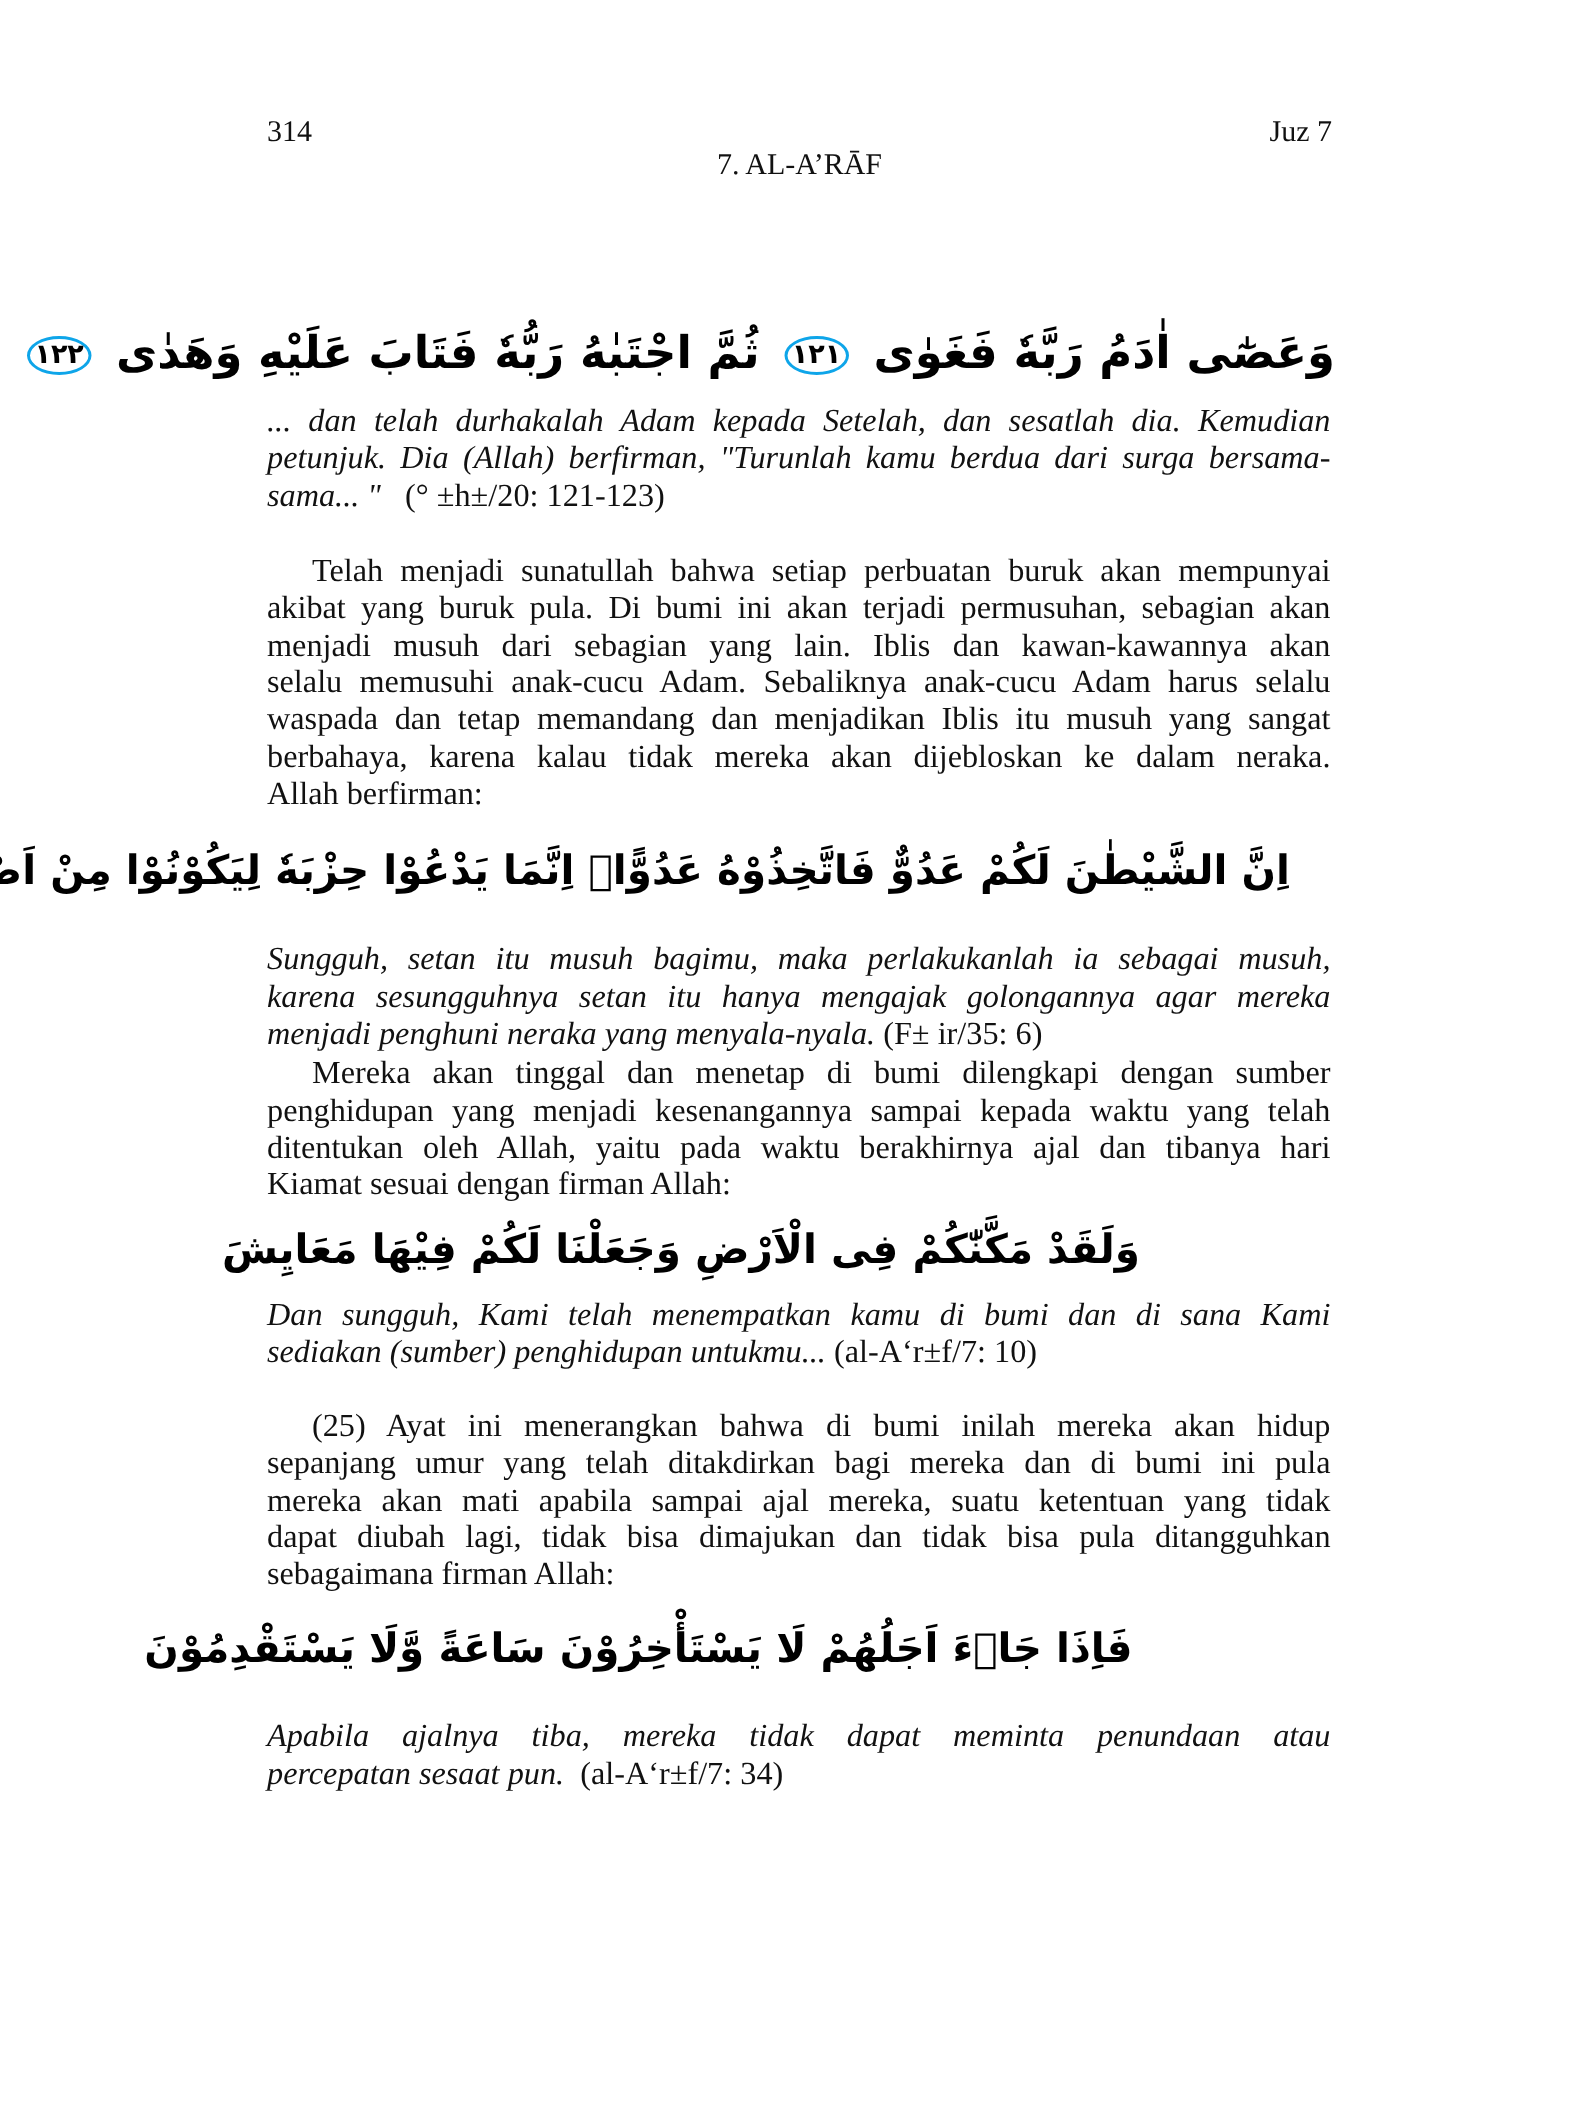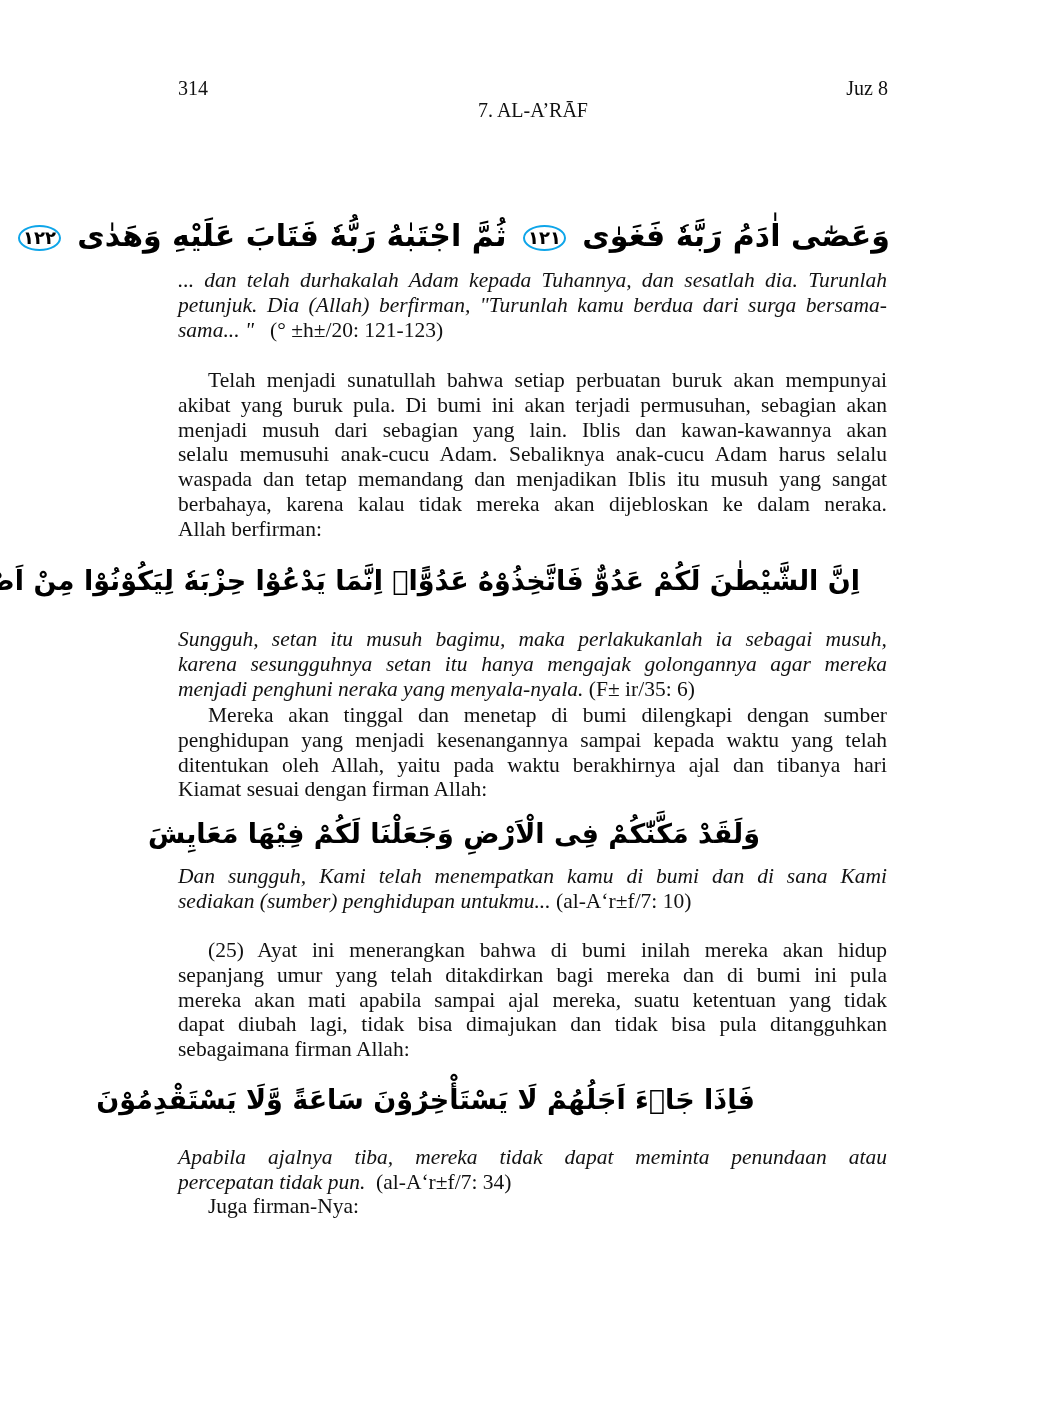--- a/index.html
+++ b/index.html
@@ -78,34 +78,34 @@
     }
   </style>
 </head>
 <body>
 
 <div class="page">
 
   <div class="header">
     <span class="num">314</span>
     <span class="title">7. AL-A’RĀF</span>
-    <span class="juz">Juz 8</span>
+    <span class="juz">Juz 7</span>
   </div>
 
 
   <div class="arabic" style="top:206px; left:174px; width:716px; font-size:30px; line-height:60px;">
     <span>وَعَصٰٓى اٰدَمُ رَبَّهٗ فَغَوٰى</span>
     <span class="ayah-marker">١٢١</span>
     <span>ثُمَّ اجْتَبٰهُ رَبُّهٗ فَتَابَ عَلَيْهِ وَهَدٰى</span>
     <span class="ayah-marker">١٢٢</span>
     <span>قَالَ اهْبِطَا مِنْهَا جَمِيْعًا</span>
   </div>
 
   <div class="block italic" style="top:268px;">
-    <span class="line">... dan telah durhakalah Adam kepada Tuhannya, dan sesatlah dia. Turunlah</span>
+    <span class="line">... dan telah durhakalah Adam kepada Setelah, dan sesatlah dia. Kemudian</span>
     <span class="line">petunjuk. Dia (Allah) berfirman, "Turunlah kamu berdua dari surga bersama-</span>
     <span class="line last"><span>sama... "</span>&nbsp;&nbsp;&nbsp;<span class="ref">(° ±h±/20: 121-123)</span></span>
   </div>
 
   <div class="block" style="top:368px;">
     <span class="line indent">Telah menjadi sunatullah bahwa setiap perbuatan buruk akan mempunyai</span>
     <span class="line">akibat yang buruk pula. Di bumi ini akan terjadi permusuhan, sebagian akan</span>
     <span class="line">menjadi musuh dari sebagian yang lain. Iblis dan kawan-kawannya akan</span>
     <span class="line">selalu memusuhi anak-cucu Adam. Sebaliknya anak-cucu Adam harus selalu</span>
     <span class="line">waspada dan tetap memandang dan menjadikan Iblis itu musuh yang sangat</span>
@@ -146,20 +146,17 @@
     <span class="line">dapat diubah lagi, tidak bisa dimajukan dan tidak bisa pula ditangguhkan</span>
     <span class="line last">sebagaimana firman Allah:</span>
   </div>
 
   <div class="arabic" style="top:1074px; left:315px; width:440px; font-size:27px; line-height:52px;">
     <span>فَاِذَا جَاۤءَ اَجَلُهُمْ لَا يَسْتَأْخِرُوْنَ سَاعَةً وَّلَا يَسْتَقْدِمُوْنَ</span>
   </div>
 
   <div class="block italic" style="top:1145px;">
     <span class="line">Apabila ajalnya tiba, mereka tidak dapat meminta penundaan atau</span>
-    <span class="line last"><span>percepatan tidak pun.</span>&nbsp; <span class="ref">(al-A‘r±f/7: 34)</span></span>
+    <span class="line last"><span>percepatan sesaat pun.</span>&nbsp; <span class="ref">(al-A‘r±f/7: 34)</span></span>
   </div>
 
-  <div class="block" style="top:1194px;">
-    <span class="line indent last">Juga firman-Nya:</span>
-  </div>
 
 </div>
 
 </body></html>

